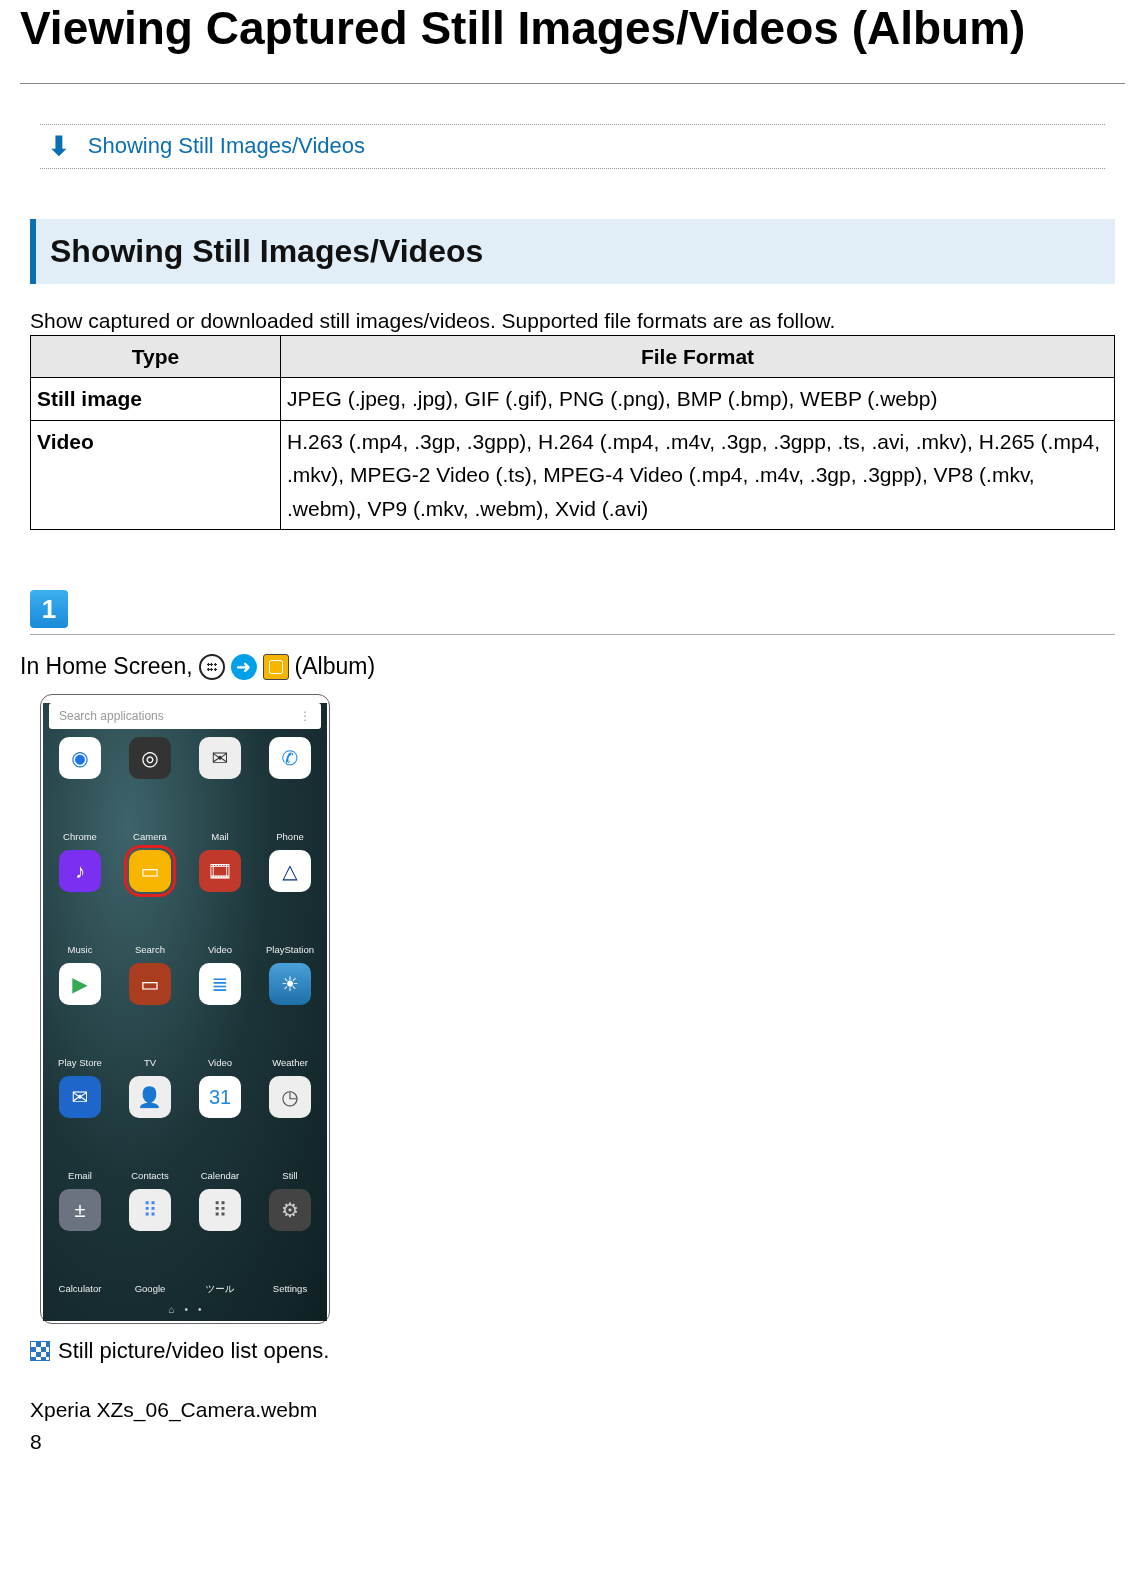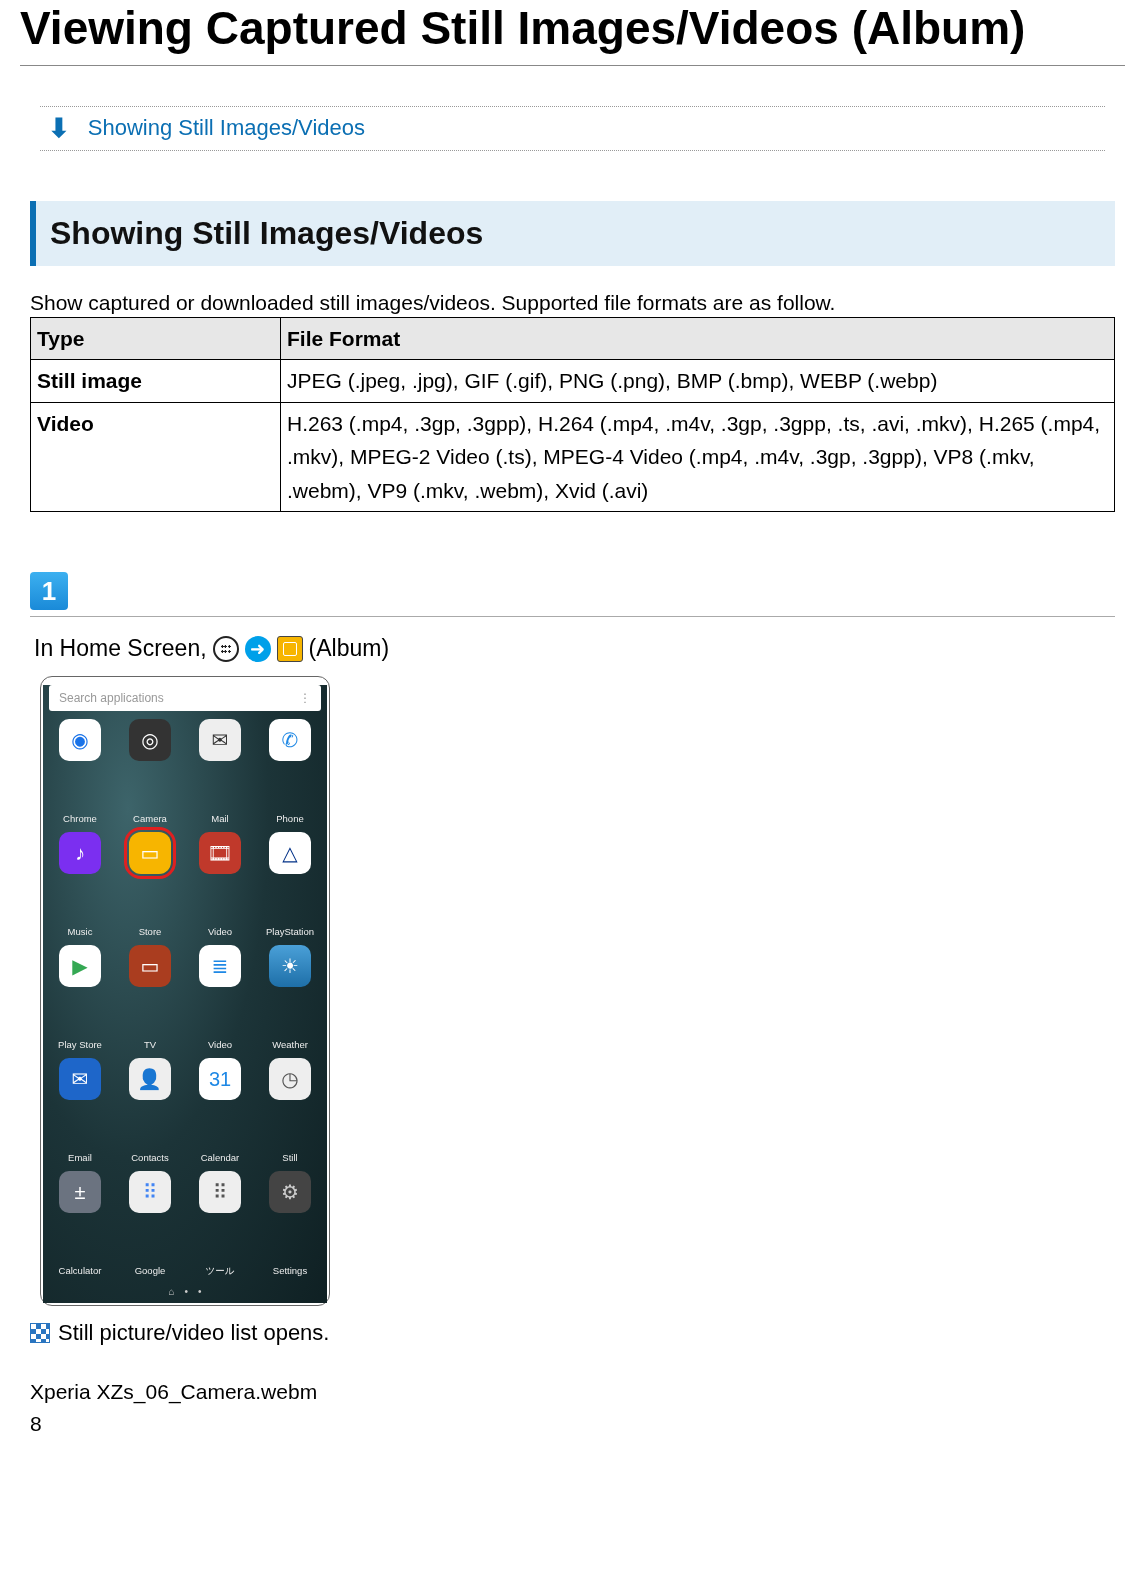--- a/index.html
+++ b/index.html
@@ -9,21 +9,21 @@
       width: 1145px;
       padding: 0 20px 30px 20px;
       color: #000;
       font-size: 20px;
     }
     .page-title {
       font-size: 46px;
       font-weight: bold;
       line-height: 1.25;
       padding-top: 0;
-      padding-bottom: 7px;
+      padding-bottom: 25px;
     }
     .hr-dark { border: none; border-top: 1px solid #888; margin-bottom: 40px; }
     .toc-block { margin: 0 20px 50px 20px; }
     .dotted-top { border-top: 1px dotted #999; }
     .dotted-bottom { border-bottom: 1px dotted #999; }
     .toc-row {
       display: flex;
       align-items: center;
       padding: 6px 0;
     }
@@ -59,42 +59,42 @@
     }
     table.formats th, table.formats td {
       border: 1px solid #000;
       padding: 4px 6px;
       vertical-align: top;
       text-align: left;
       line-height: 1.6;
     }
     table.formats thead th {
       background: #e7e7e7;
-      text-align: left;
+      text-align: center;
       font-weight: bold;
     }
     table.formats tbody th {
       font-weight: bold;
       width: 250px;
       margin-left: 41px;
     }
     .step-badge {
       display: inline-flex;
       width: 38px; height: 38px;
       background: linear-gradient(#3cb0f0,#1a8ad8);
       color: #fff;
       font-size: 26px;
       font-weight: bold;
       align-items: center; justify-content: center;
       border-radius: 4px;
       margin: 60px 0 2px 10px;
     }
     .step-hr { border: none; border-top: 1px solid #aaa; margin: 4px 0 18px 0; margin-left:10px; margin-right:10px;}
     .step-line {
-      margin: 0 14px;
+      margin: 0 0;
       font-size: 23px;
       display: flex;
       align-items: center;
       gap: 6px;
       flex-wrap: wrap;
     }
     .inline-icon {
       display: inline-flex;
       width: 26px; height: 26px;
       align-items: center; justify-content: center;
@@ -284,21 +284,21 @@
             <span>Phone</span>
           </div>
         </div>
         <div class="app-row">
           <div class="app-cell">
             <div class="app-ico" style="background: rgb(123, 47, 240); color: rgb(255, 255, 255);">♪</div>
             <span>Music</span>
           </div>
           <div class="app-cell">
             <div class="app-ico highlight-album" style="background: rgb(247, 181, 0); color: rgb(255, 255, 255);">▭</div>
-            <span>Store</span>
+            <span>Search</span>
           </div>
           <div class="app-cell">
             <div class="app-ico" style="background: rgb(192, 57, 43); color: rgb(255, 255, 255);">🎞</div>
             <span>Video</span>
           </div>
           <div class="app-cell">
             <div class="app-ico" style="background: rgb(255, 255, 255); color: rgb(0, 48, 135);">△</div>
             <span>PlayStation</span>
           </div>
         </div>

